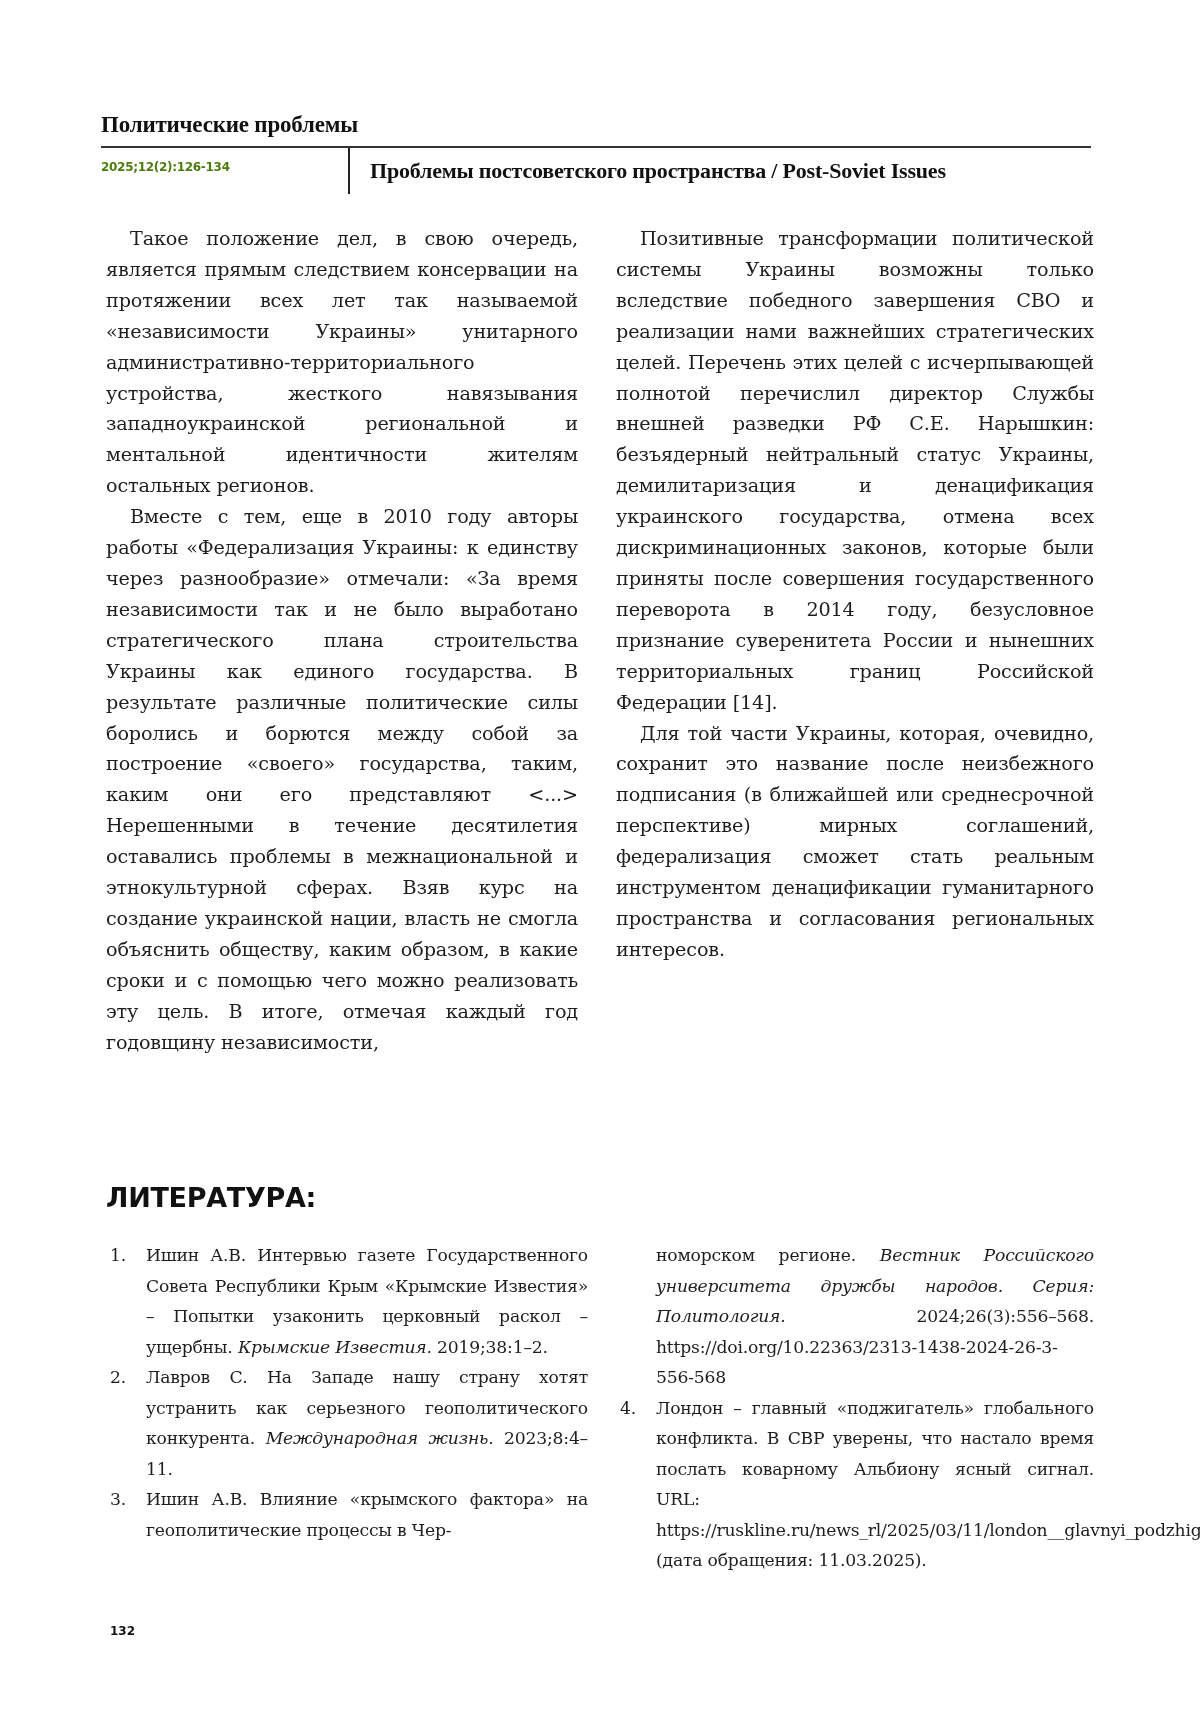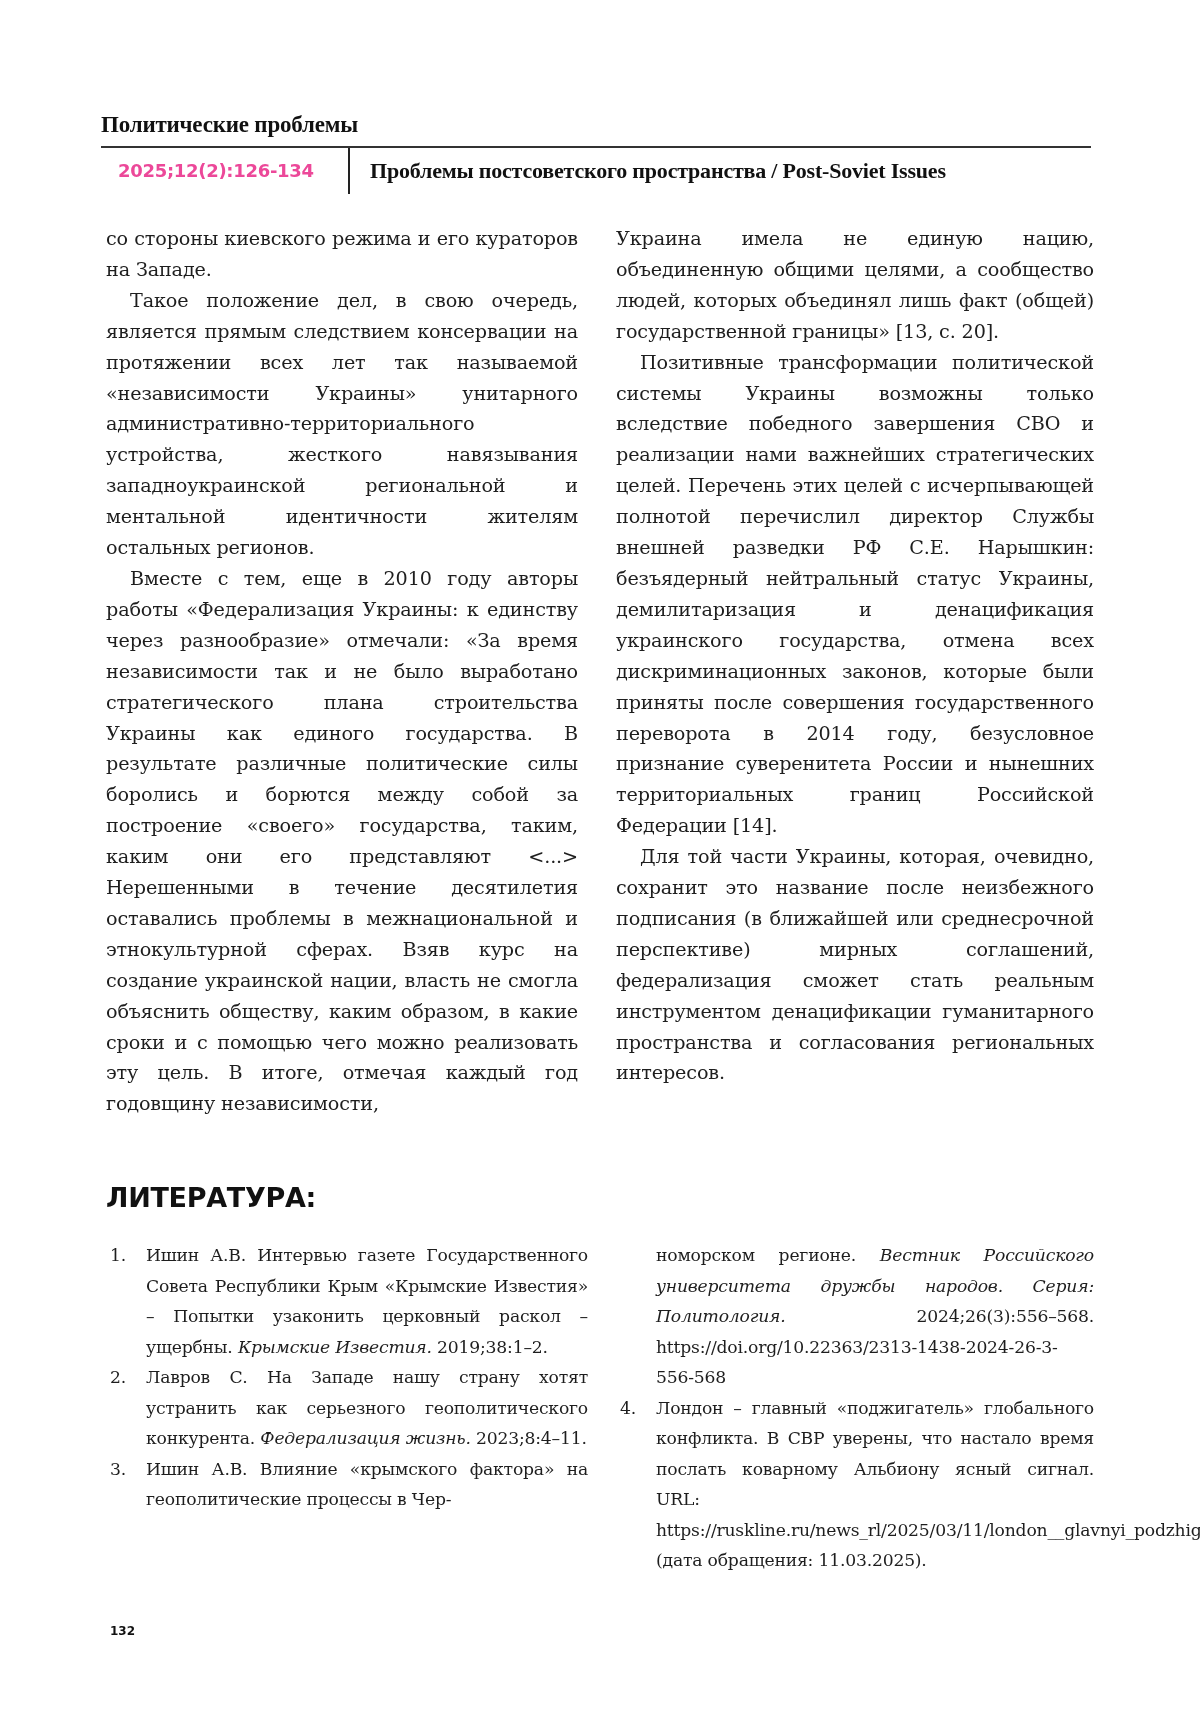--- a/index.html
+++ b/index.html
@@ -5,22 +5,22 @@
   html, body { margin: 0; padding: 0; background: #ffffff; }
   body { width: 1200px; height: 1710px; position: relative; overflow: hidden; color: #1a1a1a; }
   .header-section {
     position: absolute; left: 101px; top: 112px;
     font-family: "Liberation Serif", serif; font-weight: bold; font-size: 23px;
     letter-spacing: -0.2px; color: #111;
   }
   .header-rule { position: absolute; left: 101px; top: 146px; width: 990px; height: 2px; background: #333; }
   .header-vrule { position: absolute; left: 348px; top: 148px; width: 2px; height: 46px; background: #222; }
   .header-issue {
-    position: absolute; left: 118px; top: 160px;
-    font-family: "DejaVu Sans", sans-serif; font-weight: bold; font-size: 18px; color: #ec4899;
+    position: absolute; left: 101px; top: 160px;
+    font-family: "DejaVu Sans", sans-serif; font-weight: bold; font-size: 12px; color: #4d7c0f;
     letter-spacing: -0.3px;
   }
   .header-journal {
     position: absolute; left: 370px; top: 158px;
     font-family: "Liberation Serif", serif; font-weight: bold; font-size: 22px; color: #111;
     letter-spacing: -0.2px;
   }
   .col {
     position: absolute; top: 224px; width: 472px;
     font-family: "DejaVu Serif", serif; font-size: 19.2px; line-height: 30.9px;
@@ -55,41 +55,39 @@
 
 <div>
   <div class="header-section">Политические проблемы</div>
   <div class="header-rule"></div>
   <div class="header-vrule"></div>
   <div class="header-issue">2025;12(2):126-134</div>
   <div class="header-journal">Проблемы постсоветского пространства / Post-Soviet Issues</div>
 </div>
 
 <div class="col left">
-  <p class="cont">со стороны киевского режима и его кураторов на Западе.</p>
   <p>Такое положение дел, в свою очередь, является прямым следствием консервации на протяжении всех лет так называемой «независимости Украины» унитарного административно-территориального устройства, жесткого навязывания западноукраинской региональной и ментальной идентичности жителям остальных регионов.</p>
   <p>Вместе с тем, еще в 2010 году авторы работы «Федерализация Украины: к единству через разнообразие» отмечали: «За время независимости так и не было выработано стратегического плана строительства Украины как единого государства. В результате различные политические силы боролись и борются между собой за построение «своего» государства, таким, каким они его представляют &lt;...&gt; Нерешенными в течение десятилетия оставались проблемы в межнациональной и этнокультурной сферах. Взяв курс на создание украинской нации, власть не смогла объяснить обществу, каким образом, в какие сроки и с помощью чего можно реализовать эту цель. В итоге, отмечая каждый год годовщину независимости,</p>
 </div>
 
 <div class="col right">
-  <p class="cont">Украина имела не единую нацию, объединенную общими целями, а сообщество людей, которых объединял лишь факт (общей) государственной границы» [13, с. 20].</p>
   <p>Позитивные трансформации политической системы Украины возможны только вследствие победного завершения СВО и реализации нами важнейших стратегических целей. Перечень этих целей с исчерпывающей полнотой перечислил директор Службы внешней разведки РФ С.Е. Нарышкин: безъядерный нейтральный статус Украины, демилитаризация и денацификация украинского государства, отмена всех дискриминационных законов, которые были приняты после совершения государственного переворота в 2014 году, безусловное признание суверенитета России и нынешних территориальных границ Российской Федерации [14].</p>
   <p>Для той части Украины, которая, очевидно, сохранит это название после неизбежного подписания (в ближайшей или среднесрочной перспективе) мирных соглашений, федерализация сможет стать реальным инструментом денацификации гуманитарного пространства и согласования региональных интересов.</p>
 </div>
 
 <div class="refs-title">ЛИТЕРАТУРА:</div>
 
 <div class="refs left">
   <div class="ref">
     <span class="num">1.</span>
     <span>Ишин А.В. Интервью газете Государственного Совета Республики Крым «Крымские Известия» – Попытки узаконить церковный раскол – ущербны. </span><i>Крымские Известия.</i><span> 2019;38:1–2.</span>
   </div>
   <div class="ref">
     <span class="num">2.</span>
-    <span>Лавров С. На Западе нашу страну хотят устранить как серьезного геополитического конкурента. </span><i>Федерализация жизнь.</i><span> 2023;8:4–11.</span>
+    <span>Лавров С. На Западе нашу страну хотят устранить как серьезного геополитического конкурента. </span><i>Международная жизнь.</i><span> 2023;8:4–11.</span>
   </div>
   <div class="ref" id="ref3">
     <span class="num">3.</span>
     <span id="ref3-text">Ишин А.В. Влияние «крымского фактора» на геополитические процессы в Чер-</span>
   </div>
 </div>
 
 <div class="refs right">
   <div class="ref">
     <span id="ref3-cont">номорском регионе. </span><i>Вестник Российского университета дружбы народов. Серия: Политология.</i><span> 2024;26(3):556–568. https://doi.org/10.22363/2313-1438-2024-26-3-556-568</span>

